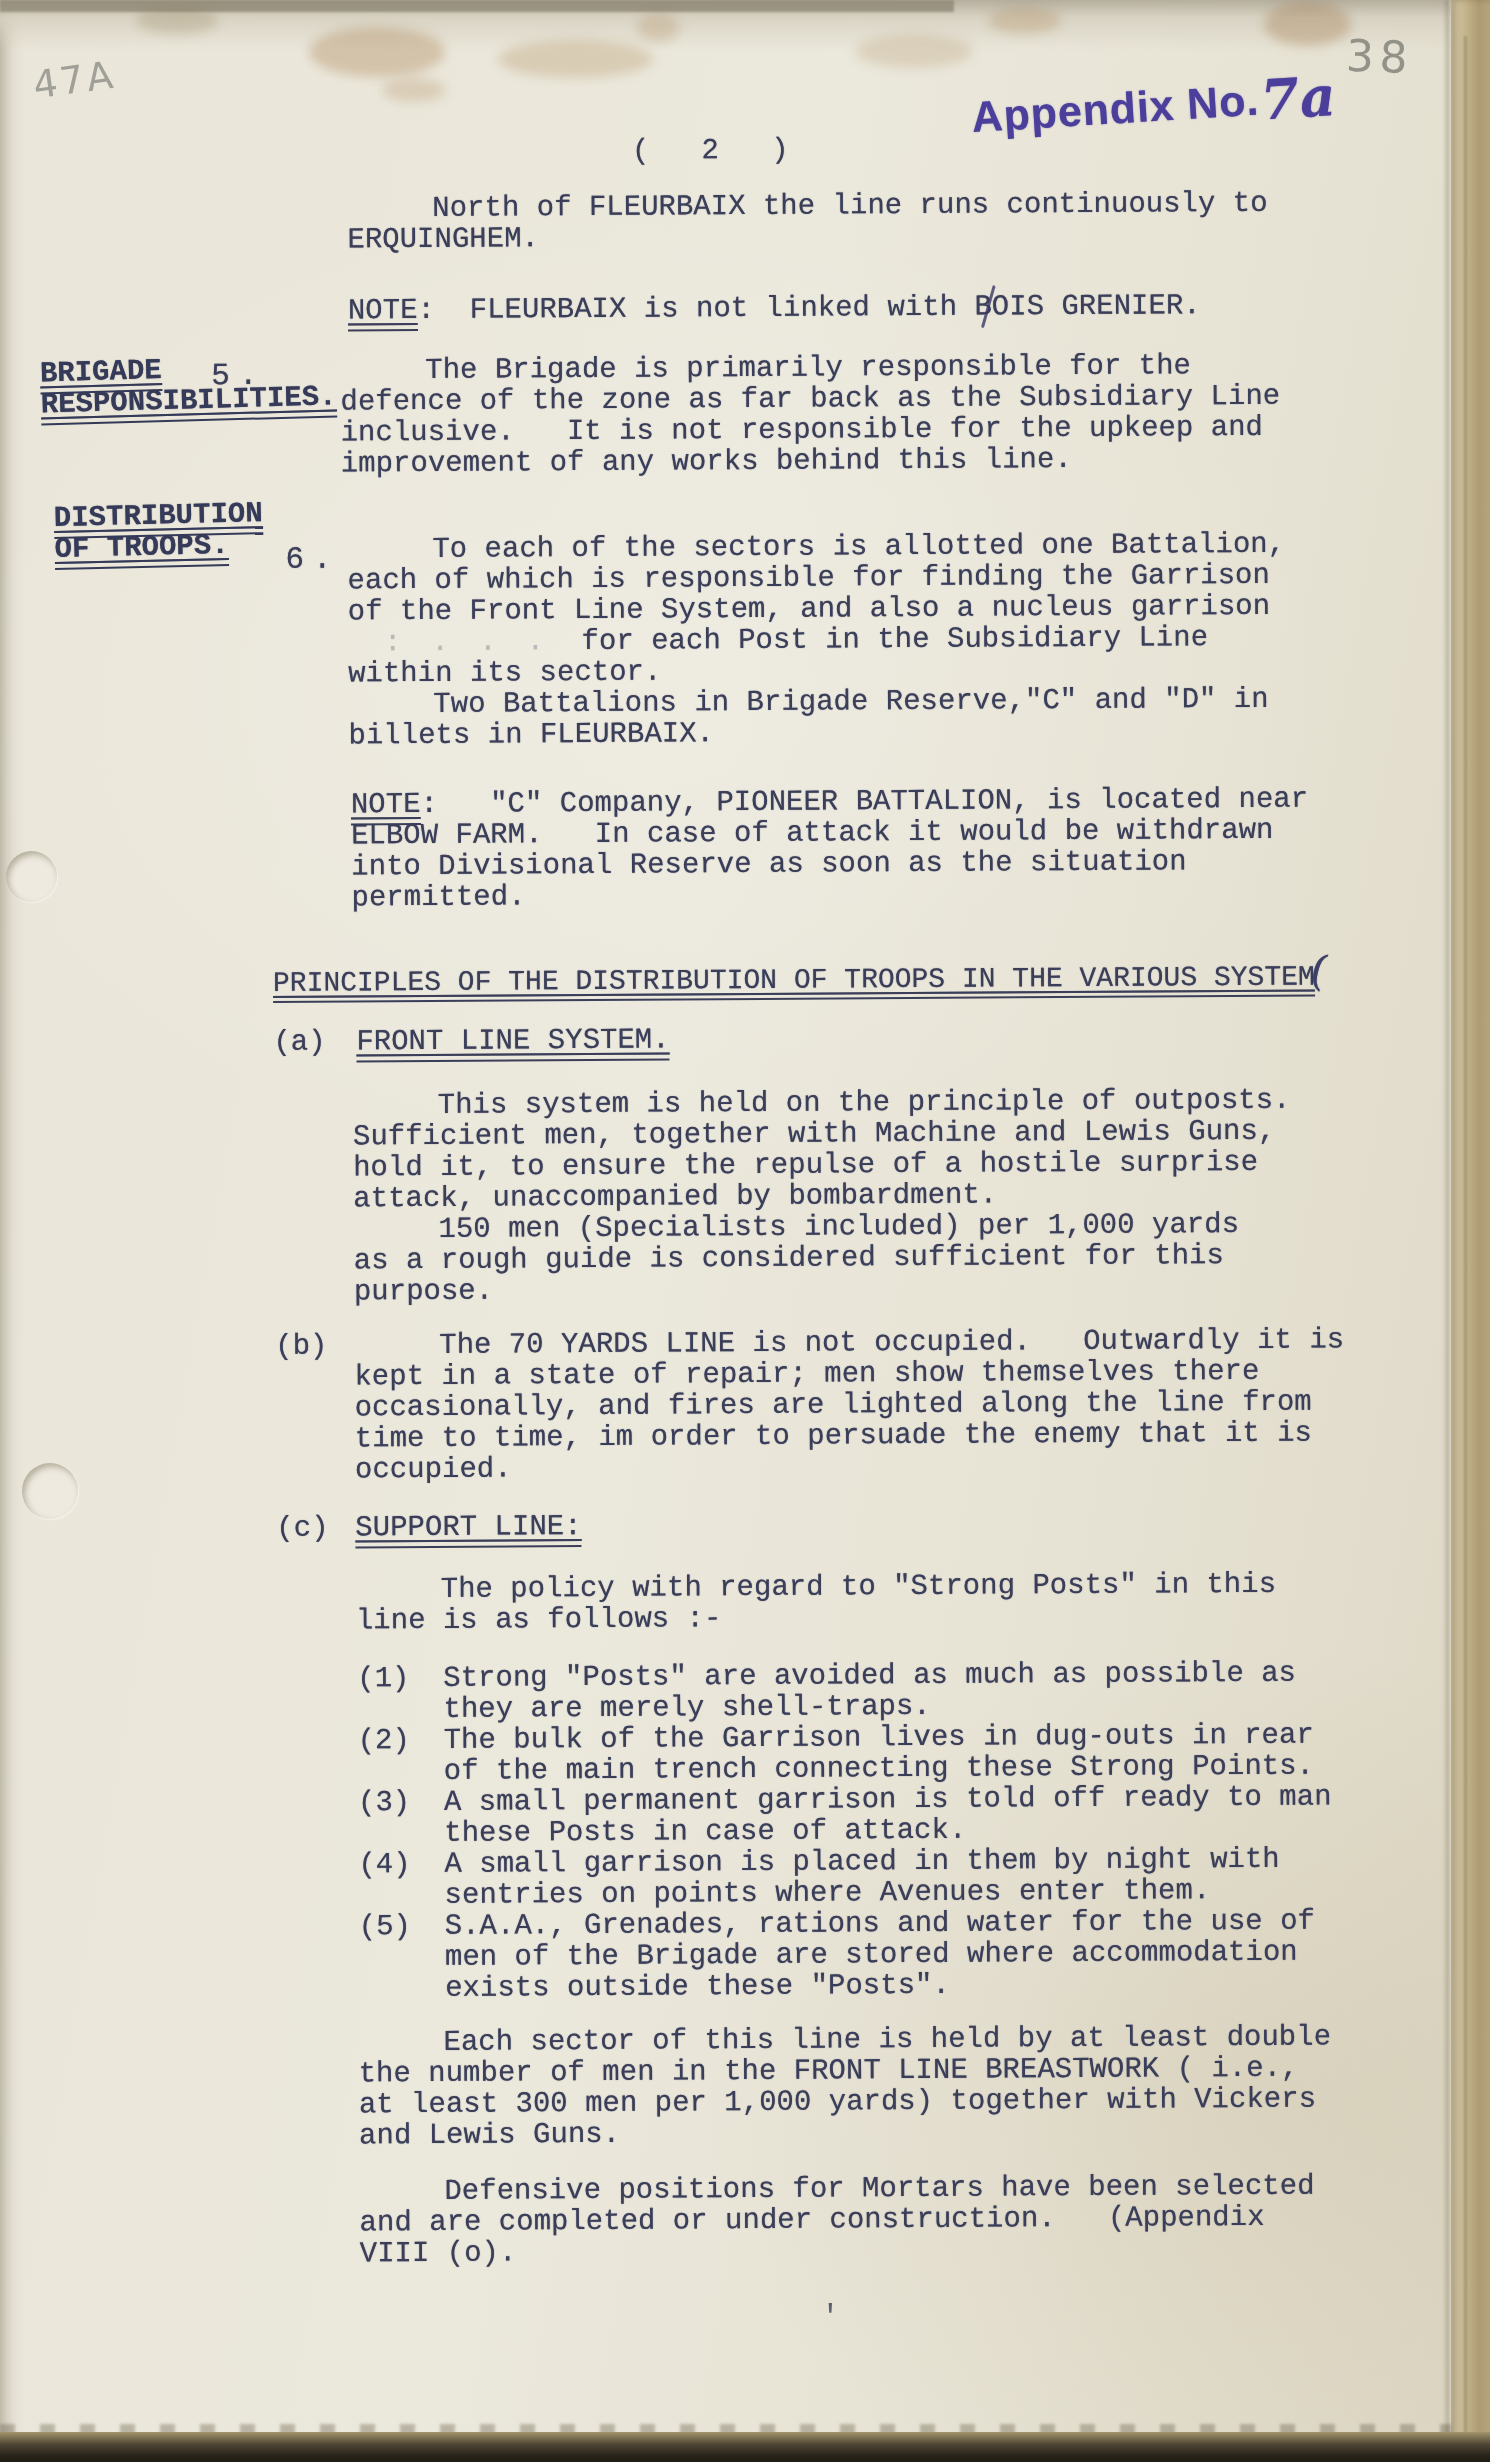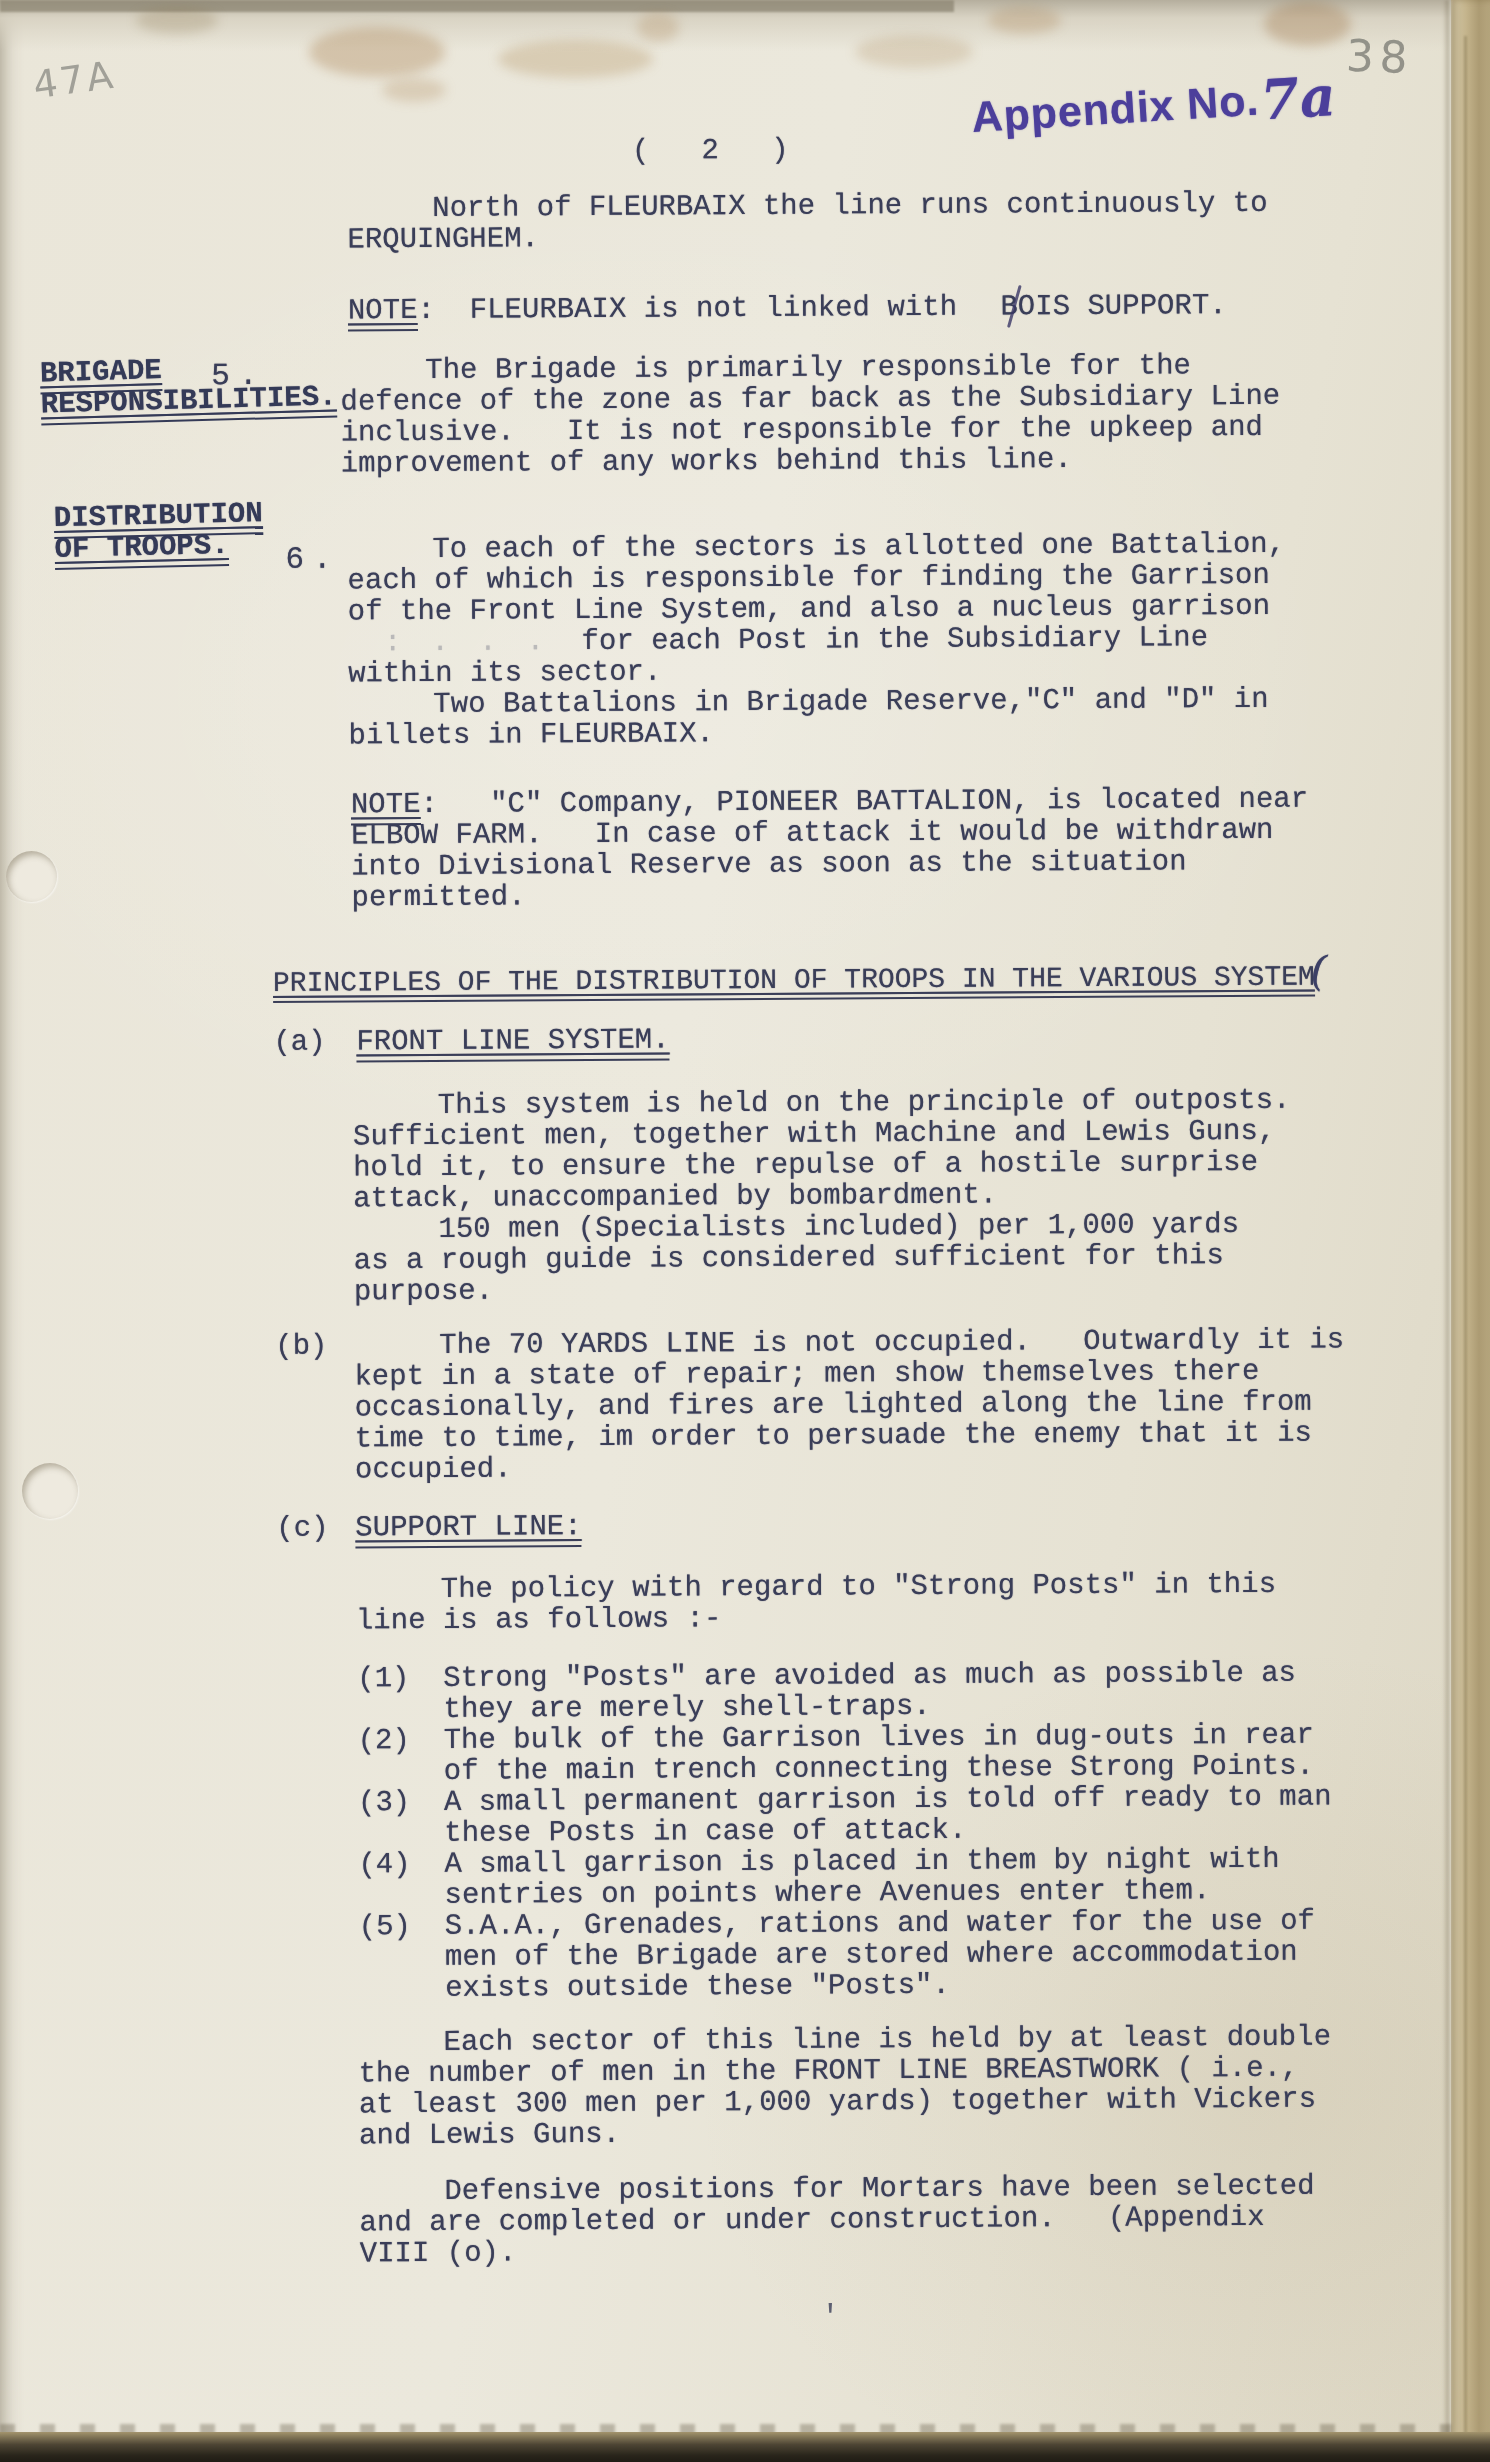--- a/index.html
+++ b/index.html
@@ -16,21 +16,21 @@
   .content{position:absolute;inset:0;transform:rotate(-.35deg);transform-origin:50% 0;}
   .blk{position:absolute;}
   .ln{white-space:pre;font-size:29px;line-height:31px;text-shadow:0 0 1.1px rgba(52,56,88,.7);}
   .ind{text-indent:85px;}
   .u2{text-decoration:underline;text-underline-offset:4.5px;border-bottom:2.3px solid currentColor;padding-bottom:1.8px;}
   .mlabel{font-weight:700;color:#343a57;}
   .secnum{font-size:31px;letter-spacing:9px;text-shadow:0 0 1.1px rgba(52,56,88,.7);}
   .li{display:flex;}
   .li-num{width:86px;flex:none;}
   .erased{opacity:.28;letter-spacing:6.4px;margin-right:31px;margin-left:36px;}
-  .bois{position:relative;display:inline-block;margin-left:26px;}
+  .bois{position:relative;display:inline-block;}
   .bois::after{content:"";position:absolute;left:12.7px;top:-7.3px;bottom:-5.5px;width:2.7px;background:rgba(58,55,102,.8);transform:rotate(16deg);border-radius:1.8px;}
   .hw-mark{display:inline-block;font-family:"DejaVu Serif",serif;font-size:42px;transform:rotate(14deg);margin-left:-3.6px;color:#3c4066;}
 
   
   .pencil-a{position:absolute;left:33px;top:58px;font-family:"DejaVu Sans",sans-serif;font-size:38px;color:#8f8f88;transform:rotate(-8deg);opacity:.8;letter-spacing:2.7px;}
   .stamp{position:absolute;left:971px;top:69px;transform:rotate(-3.5deg);color:#4c3f9b;font-family:"Liberation Sans",sans-serif;font-weight:700;font-size:43px;letter-spacing:0.9px;text-shadow:0 0 1.4px rgba(76,63,155,.75);white-space:nowrap;}
   .stamp-num{font-family:"DejaVu Serif",serif;font-style:italic;font-size:55px;margin-left:1.8px;position:relative;top:4.5px;}
   .pencil-b{position:absolute;left:1346px;top:31px;font-family:"DejaVu Sans",sans-serif;font-size:44px;color:#85857d;letter-spacing:5.5px;opacity:.85;transform:rotate(2deg);}
   .stray{position:absolute;left:821px;top:2300px;font-size:31px;color:#3a3e58;opacity:.8;}
 
@@ -88,21 +88,21 @@
     <div class="blk" style="left:631px;top:135px;">
       <div class="ln">(   2   )</div>
     </div>
 
     <div class="blk" style="left:346px;top:191px;">
       <div class="ln ind">North of FLEURBAIX the line runs continuously to</div>
       <div class="ln">ERQUINGHEM.</div>
     </div>
 
     <div class="blk" style="left:346px;top:293px;">
-      <div class="ln"><span class="u2">NOTE</span><span>:  FLEURBAIX is not linked with </span><span class="bois">BOIS</span><span> SUPPORT.</span></div>
+      <div class="ln"><span class="u2">NOTE</span><span>:  FLEURBAIX is not linked with </span><span class="bois">BOIS</span><span> GRENIER.</span></div>
     </div>
 
     <div class="blk mlabel" style="left:38px;top:351px;transform:rotate(-1.2deg);">
       <div class="ln"><span class="u2">BRIGADE</span></div>
       <div class="ln"><span class="u2">RESPONSIBILITIES.</span></div>
     </div>
     <div class="blk secnum" style="left:209px;top:355px;">5.</div>
     <div class="blk" style="left:338px;top:353px;">
       <div class="ln ind">The Brigade is primarily responsible for the</div>
       <div class="ln">defence of the zone as far back as the Subsidiary Line</div>

